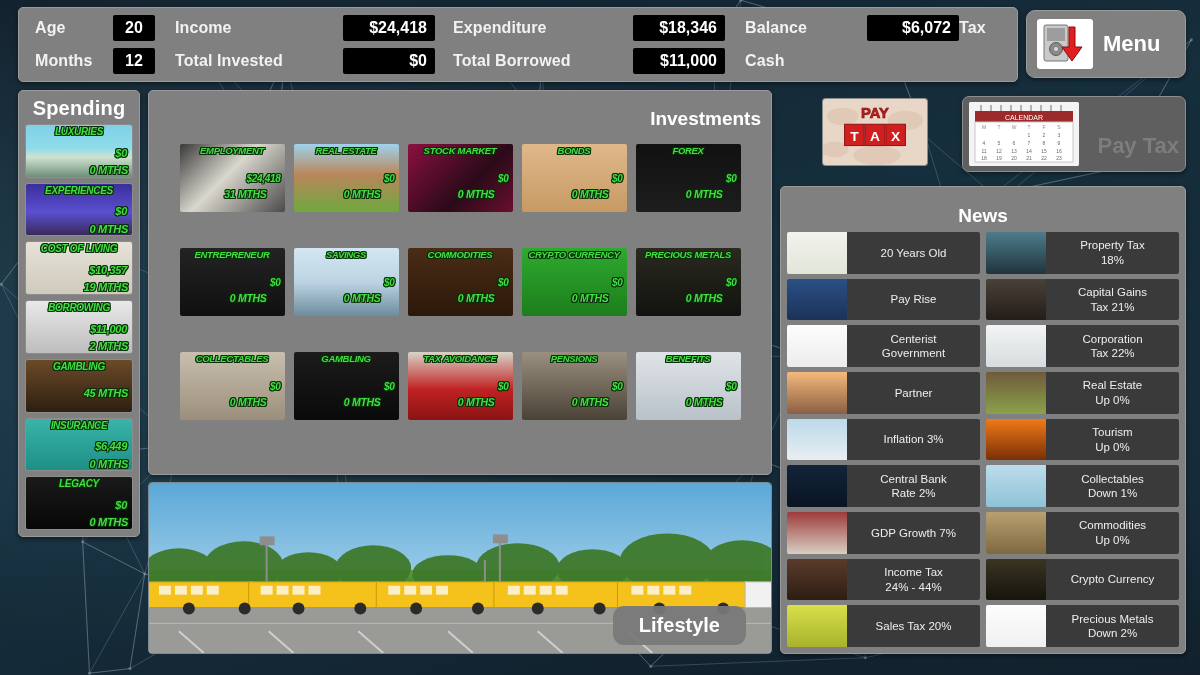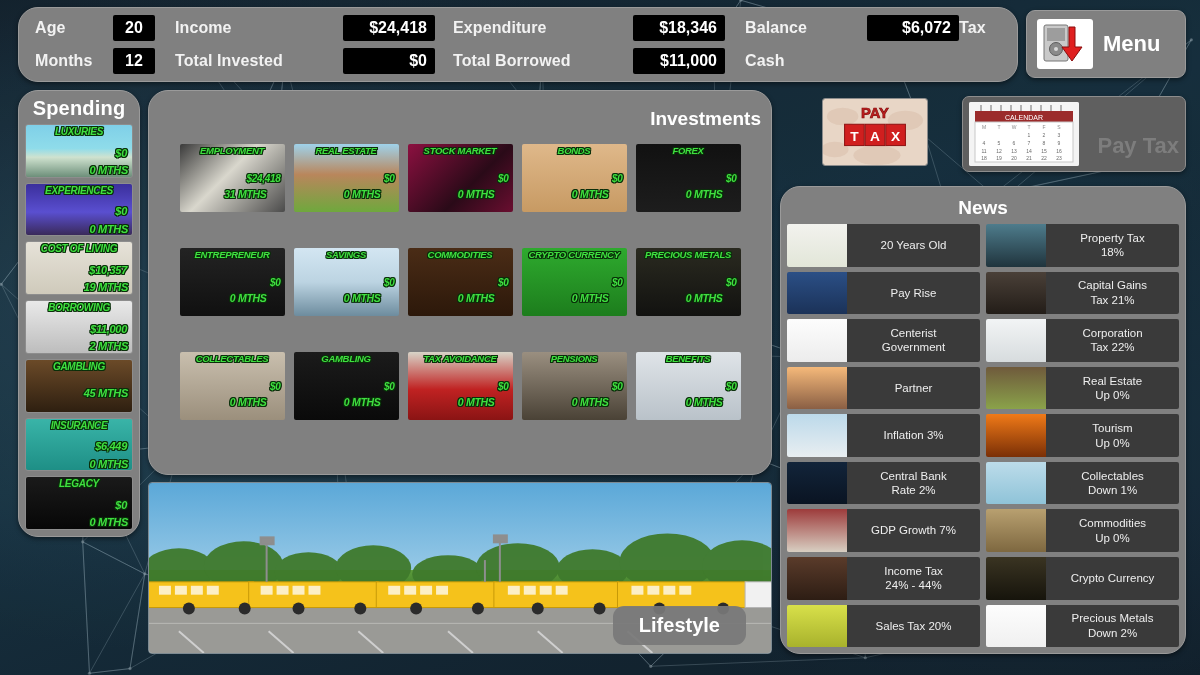--- a/index.html
+++ b/index.html
@@ -24,21 +24,21 @@
     mix-blend-mode: normal;
     opacity: .92;
   }
   #bg-net { z-index: 2; opacity:.55; }
 
   .layer { position: absolute; z-index: 5; }
 
   
   .panel {
     background: #808080;
-    border-radius: 20px;
+    border-radius: 5px;
     border: 1px solid #9a9a9a;
     box-shadow: 0 2px 5px rgba(0,0,0,.45);
   }
 
   
   #statusbar {
     left: 18px; top: 7px; width: 1000px; height: 75px;
     display: grid;
     grid-template-columns: 78px 62px 168px 110px 180px 112px 122px 92px 72px 108px;
     grid-template-rows: 1fr 1fr;
@@ -150,21 +150,21 @@
     background: #5f5f5f; border-radius: 7px; border:1px solid #8d8d8d;
     display:flex; align-items:center; gap: 8px; padding: 5px 6px;
     cursor: pointer; box-shadow: 0 2px 5px rgba(0,0,0,.4);
   }
   #cal-ico { width: 110px; height: 64px; background:#dcdcdc; border-radius:2px; position:relative; flex:none; overflow:hidden;}
   #paytax-lbl { color:#7d7d7d; font-size: 22px; font-weight: 700; flex:1; text-align:right;margin-top:23px; }
 
   
   #news {
     left: 780px; top: 186px; width: 406px; height: 468px;
-    padding: 8px 6px 6px;
+    padding: 16px 6px 6px;
     display: flex; flex-direction: column;
   }
   #news-title { color:#fff; font-size: 19px; font-weight: 700; text-align:center; padding: 2px 0 5px; }
   #news-cols { display:grid; grid-template-columns: 1fr 1fr; gap: 6px; flex:1; min-height:0; }
   .news-col { display:flex; flex-direction: column; gap: 5px; min-height:0; }
   .news-item {
     flex: 1 1 0; display:flex; align-items:stretch; cursor:pointer; min-height:0;
     border-radius: 2px; overflow:hidden;
   }
   .news-thumb { width: 60px; flex:none; position:relative; }

